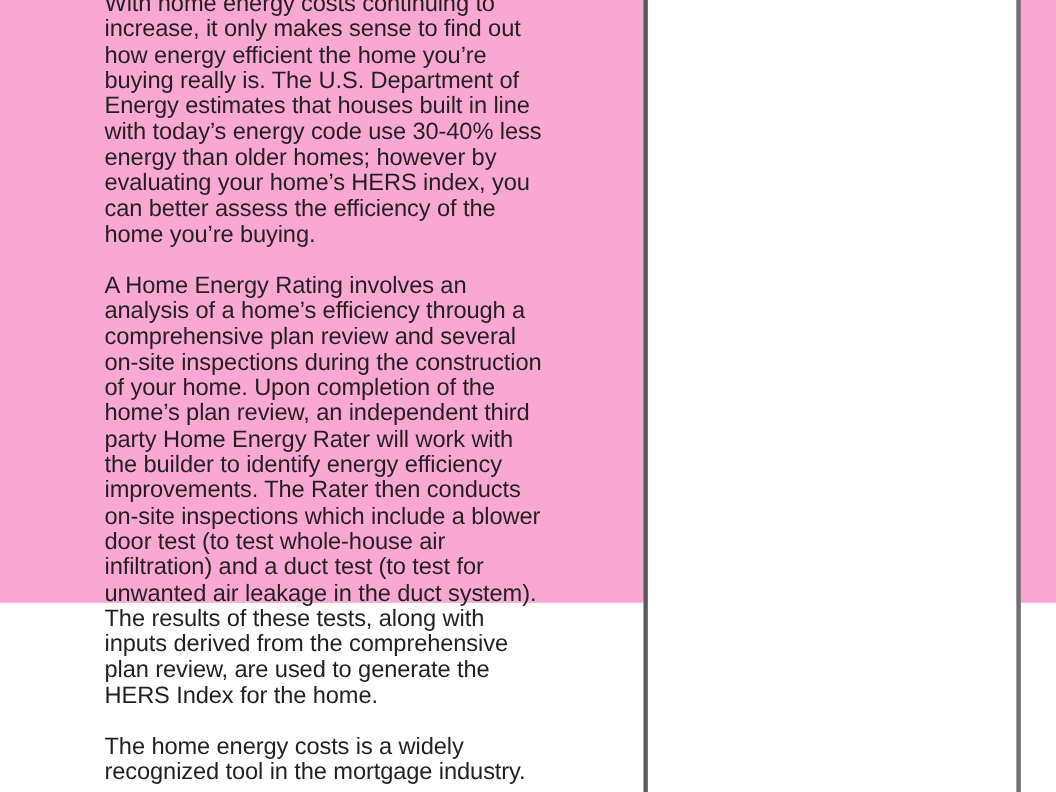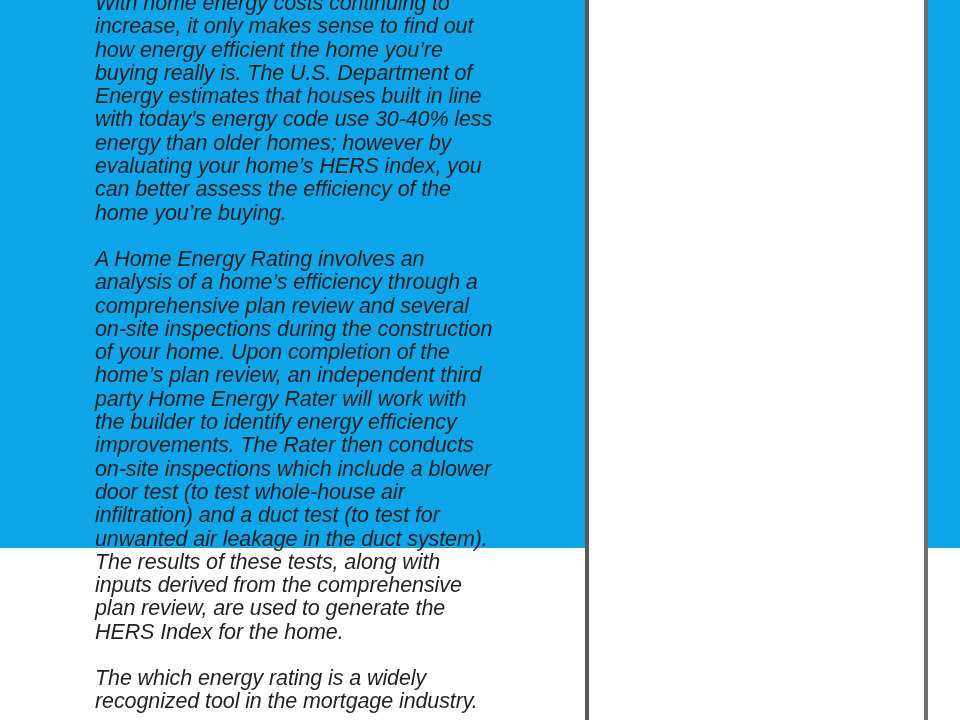--- a/index.html
+++ b/index.html
@@ -7,22 +7,21 @@
     margin: 0; padding: 0;
     width: 960px; height: 720px;
     background: #ffffff;
     font-family: "Liberation Sans", sans-serif;
     overflow: hidden;
   }
   #page {
     position: relative;
     width: 960px;
     height: 548px;
-    background: #0ea5e9;
-    font-style: italic;
+    background: #f9a8d4;
   }
 
   
   .text-col {
     position: absolute;
     left: 95px;
     top: -8px;
     width: 400px;
     color: #231f20;
     font-size: 21.5px;
@@ -54,21 +53,21 @@
   }
 </style>
 </head>
 <body>
 
 <div id="page">
 
   <div class="text-col">
     <p class="para first">With home energy costs continuing to increase, it only makes sense to find out how energy efficient the home you’re buying really is. The U.S. Department of Energy estimates that houses built in line with today’s energy code use 30-40% less energy than older homes; however by evaluating your home’s HERS index, you can better assess the efficiency of the home you’re buying.</p>
     <p class="para">A Home Energy Rating involves an analysis of a home’s efficiency through a comprehensive plan review and several on-site inspections during the construction of your home. Upon completion of the home’s plan review, an independent third party Home Energy Rater will work with the builder to identify energy efficiency improvements. The Rater then conducts on-site inspections which include a blower door test (to test whole-house air infiltration) and a duct test (to test for unwanted air leakage in the duct system). The results of these tests, along with inputs derived from the comprehensive plan review, are used to generate the HERS Index for the home.</p>
-    <p class="para">The which energy rating is a widely recognized tool in the mortgage industry.</p>
+    <p class="para">The home energy costs is a widely recognized tool in the mortgage industry.</p>
   </div>
 
   <div class="vrule left"></div>
   <div class="panel">
 
     
     
 
     
 

